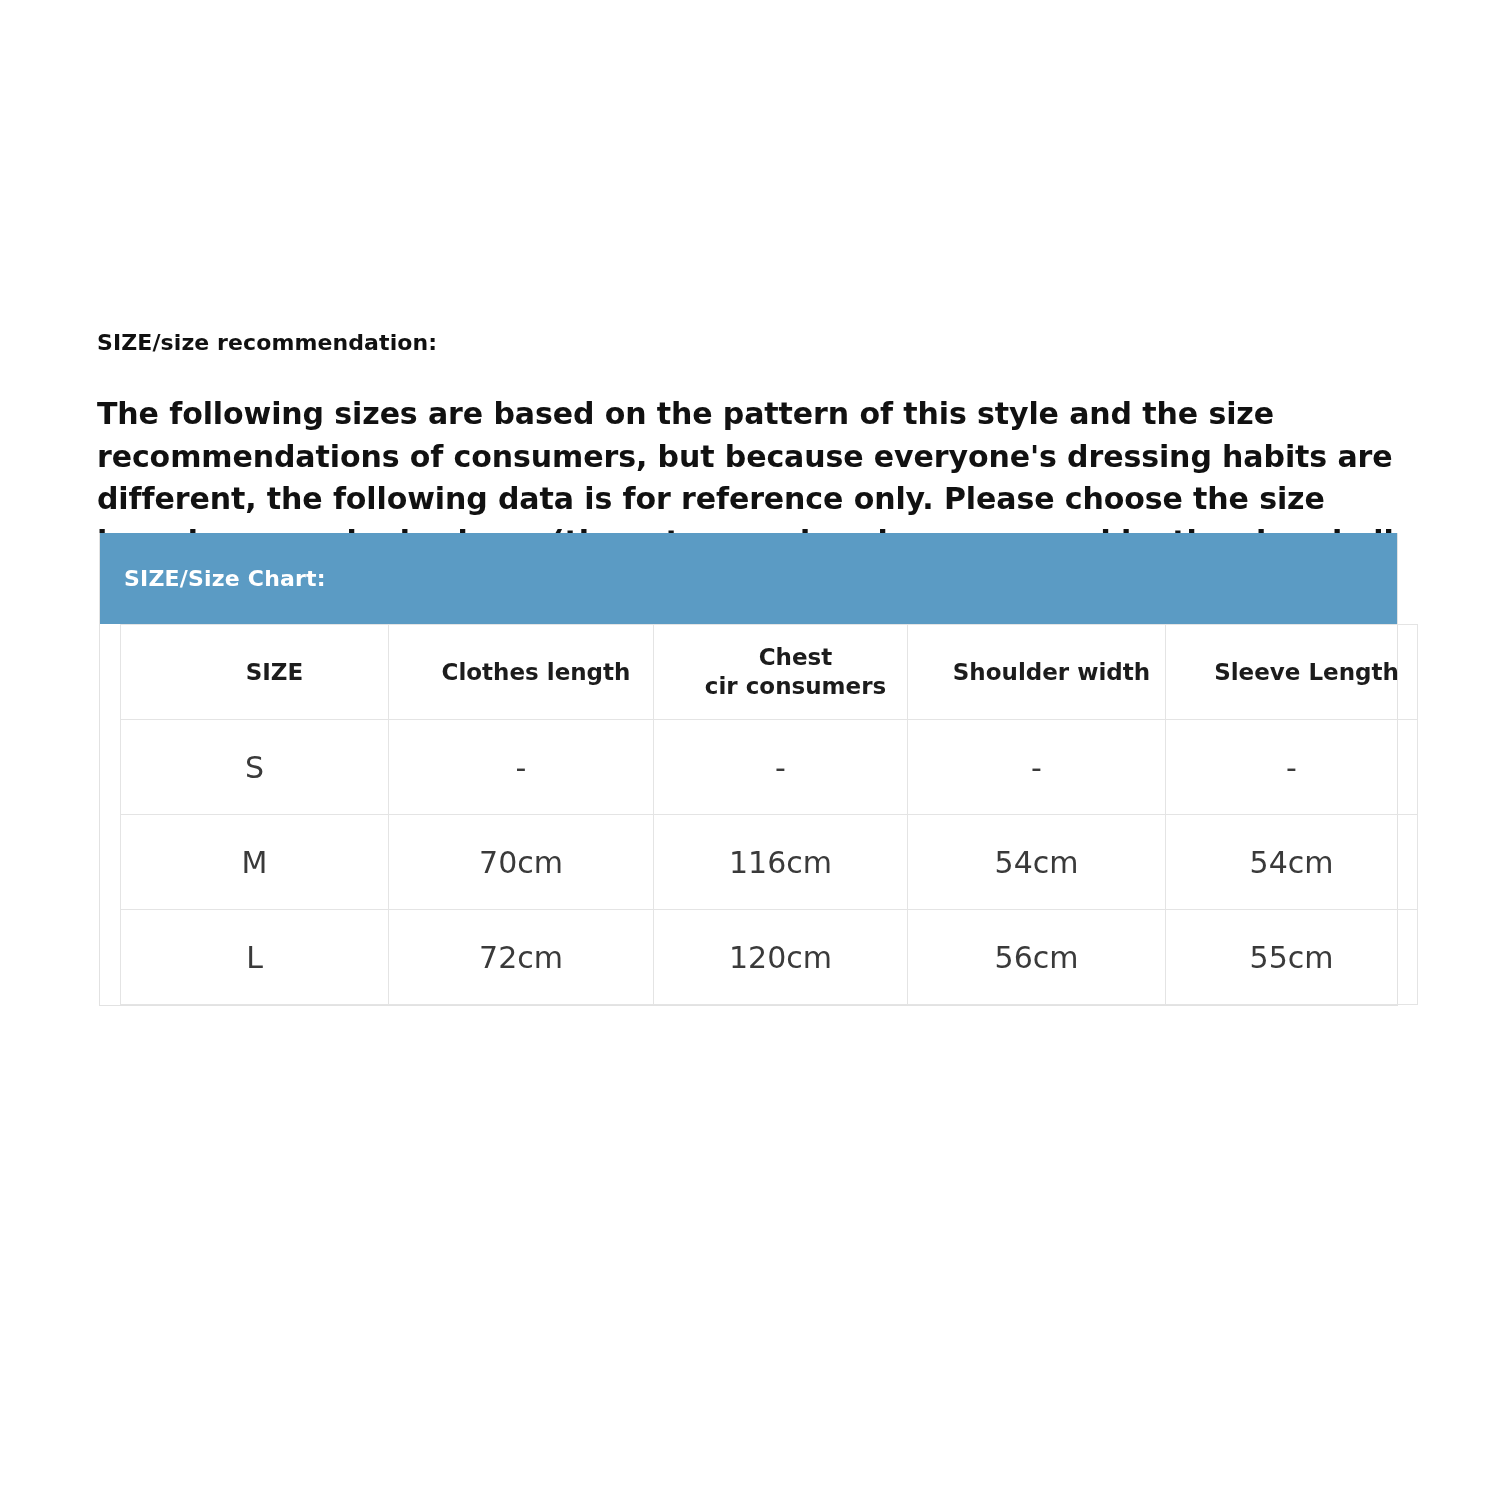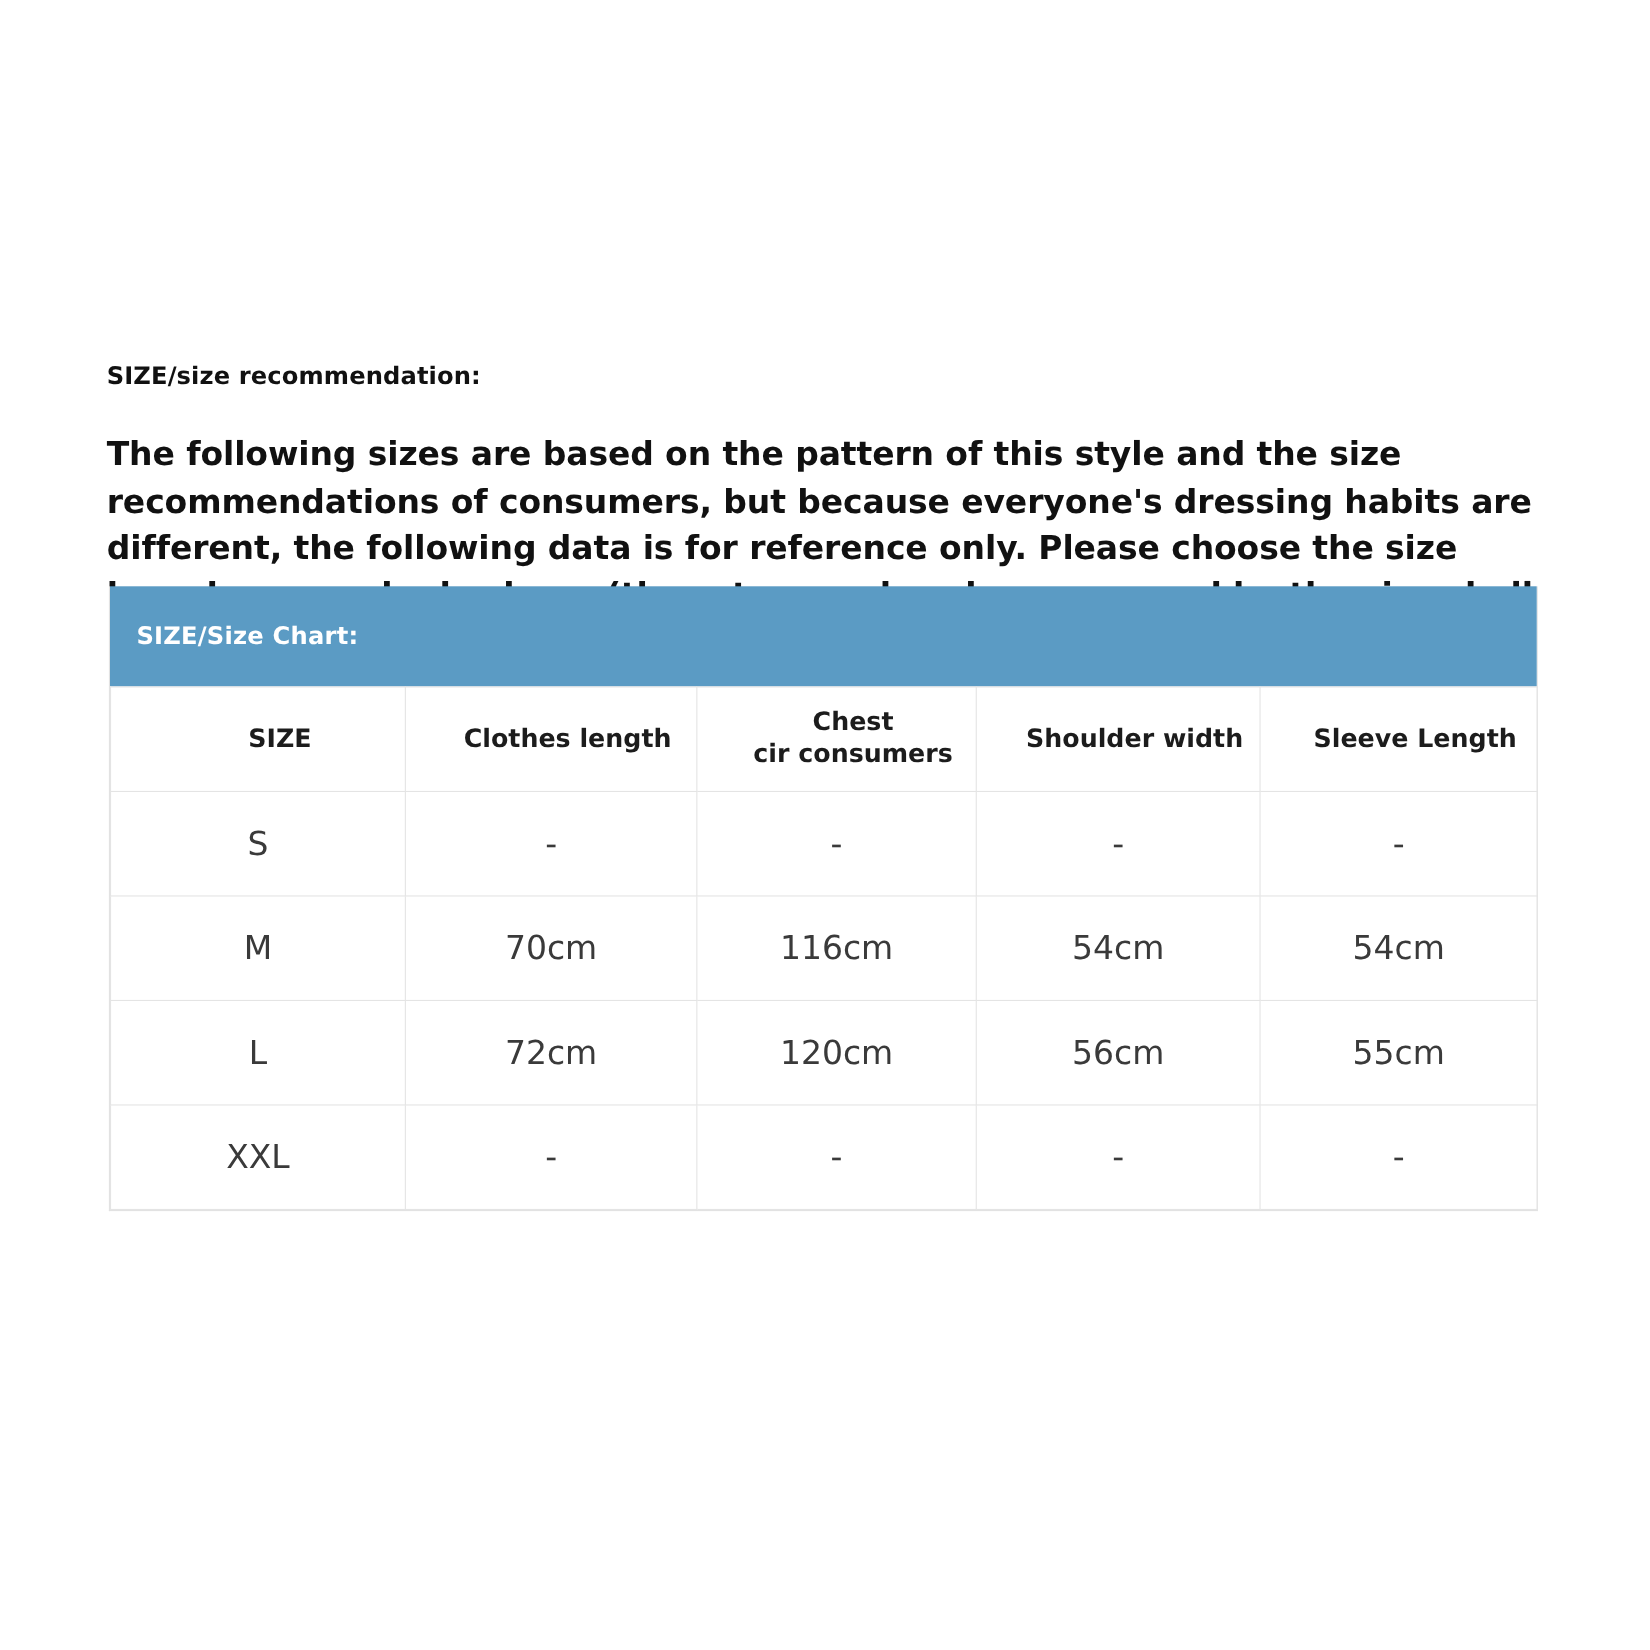--- a/index.html
+++ b/index.html
@@ -62,20 +62,21 @@
   }
   .table-header-title {
     font-size: 22px;
     font-weight: bold;
     letter-spacing: 0.2px;
   }
   table.size-table {
     width: 100%;
     border-collapse: collapse;
     table-layout: fixed;
+    margin-left: 20px;
   }
   table.size-table col.c0 { width: 268px; }
   table.size-table col.c1 { width: 265px; }
   table.size-table col.c2 { width: 254px; }
   table.size-table col.c3 { width: 258px; }
   table.size-table col.c4 { width: 252px; }
 
   table.size-table th,
   table.size-table td {
     border: 1px solid #e4e4e4;
@@ -170,25 +171,18 @@
           <td>54cm</td>
           <td>54cm</td>
         </tr>
         <tr>
           <td class="size-cell">L</td>
           <td>72cm</td>
           <td>120cm</td>
           <td>56cm</td>
           <td>55cm</td>
         </tr>
-        <tr>
-          <td class="size-cell">XXL</td>
-          <td class="dash">-</td>
-          <td class="dash">-</td>
-          <td class="dash">-</td>
-          <td class="dash">-</td>
-        </tr>
       </tbody>
     </table>
 
   </div>
 
 </div>
 
 </body></html>

